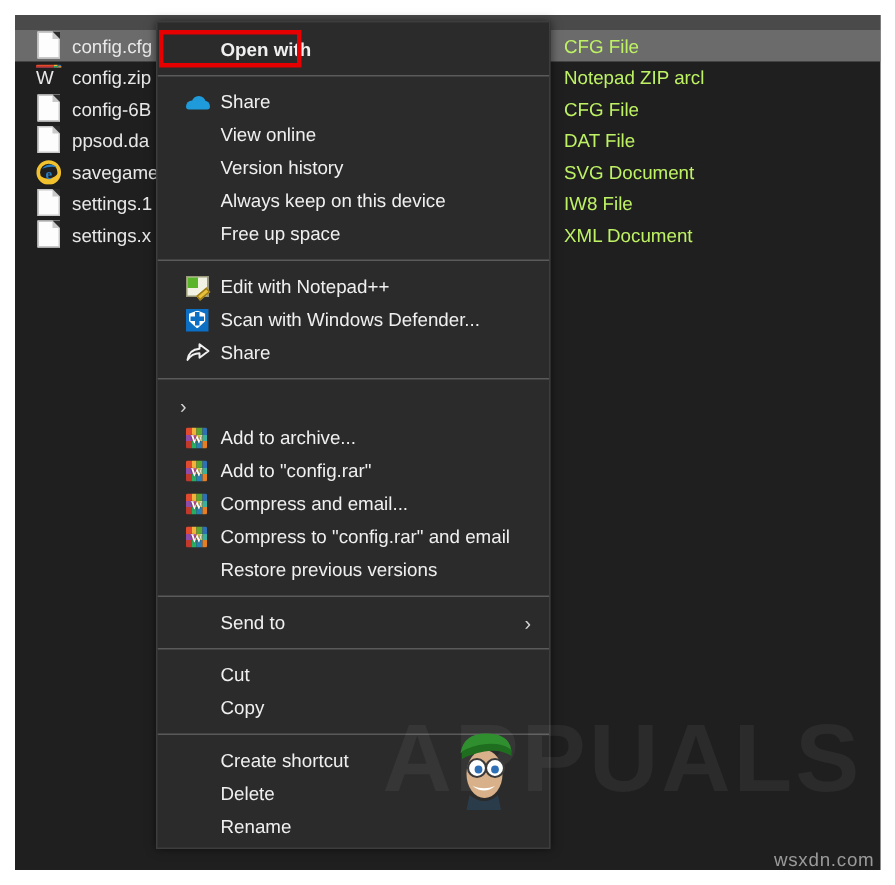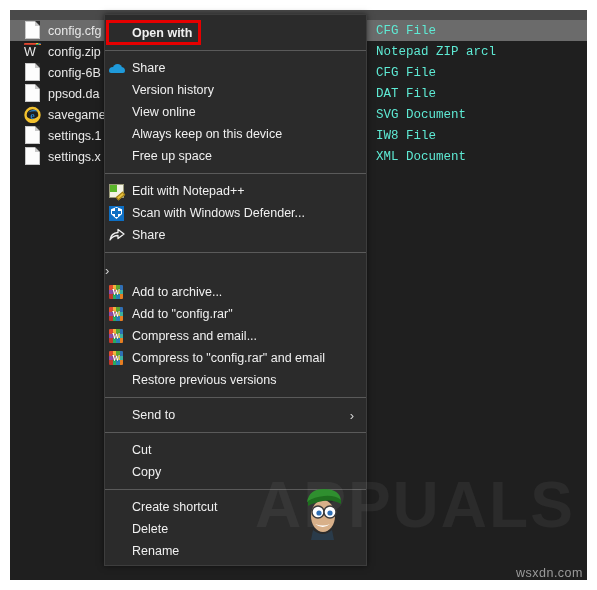--- a/index.html
+++ b/index.html
@@ -61,22 +61,21 @@
     flex: 0 0 auto;
     overflow: hidden;
   }
   .fr-date {
     width: 135px;
     flex: 0 0 auto;
     color: #dcdcdc;
   }
   .fr-type {
     flex: 0 0 auto;
-    color: #5eead4;
-    font-family: Liberation Mono, monospace;
+    color: #bef264;
   }
 
   
   .ico-doc {
     width: 15px;
     height: 18px;
     background: #fdfdfd;
     border: 1px solid #c8c8c8;
     box-sizing: border-box;
     position: absolute;
@@ -127,21 +126,21 @@
     overflow: hidden;
   }
 
   .menu-item {
     position: relative;
     height: 22px;
     display: flex;
     align-items: center;
     color: #f0f0f0;
     font-size: 12.5px;
-    padding-left: 0;
+    padding-left: 15px;
     white-space: nowrap;
   }
   .mi-icon {
     width: 16px;
     height: 16px;
     margin-left: 4px;
     margin-right: 7px;
     flex: 0 0 auto;
     position: relative;
   }
@@ -442,24 +441,24 @@
         <div class="menu-item">
           <span class="mi-icon">
             <span class="ico-cloud">
               <span class="c-bump"></span>
               <span class="c-body"></span>
             </span>
           </span>
           <span class="mi-label">Share</span>
         </div>
         <div class="menu-item indent">
+          <span class="mi-label">View online</span>
+        </div>
+        <div class="menu-item indent">
           <span class="mi-label">Version history</span>
-        </div>
-        <div class="menu-item indent">
-          <span class="mi-label">View online</span>
         </div>
         <div class="menu-item indent">
           <span class="mi-label">Always keep on this device</span>
         </div>
         <div class="menu-item indent">
           <span class="mi-label">Free up space</span>
         </div>
         <div class="menu-sep"></div>
         <div class="menu-item">
           <span class="mi-icon">

